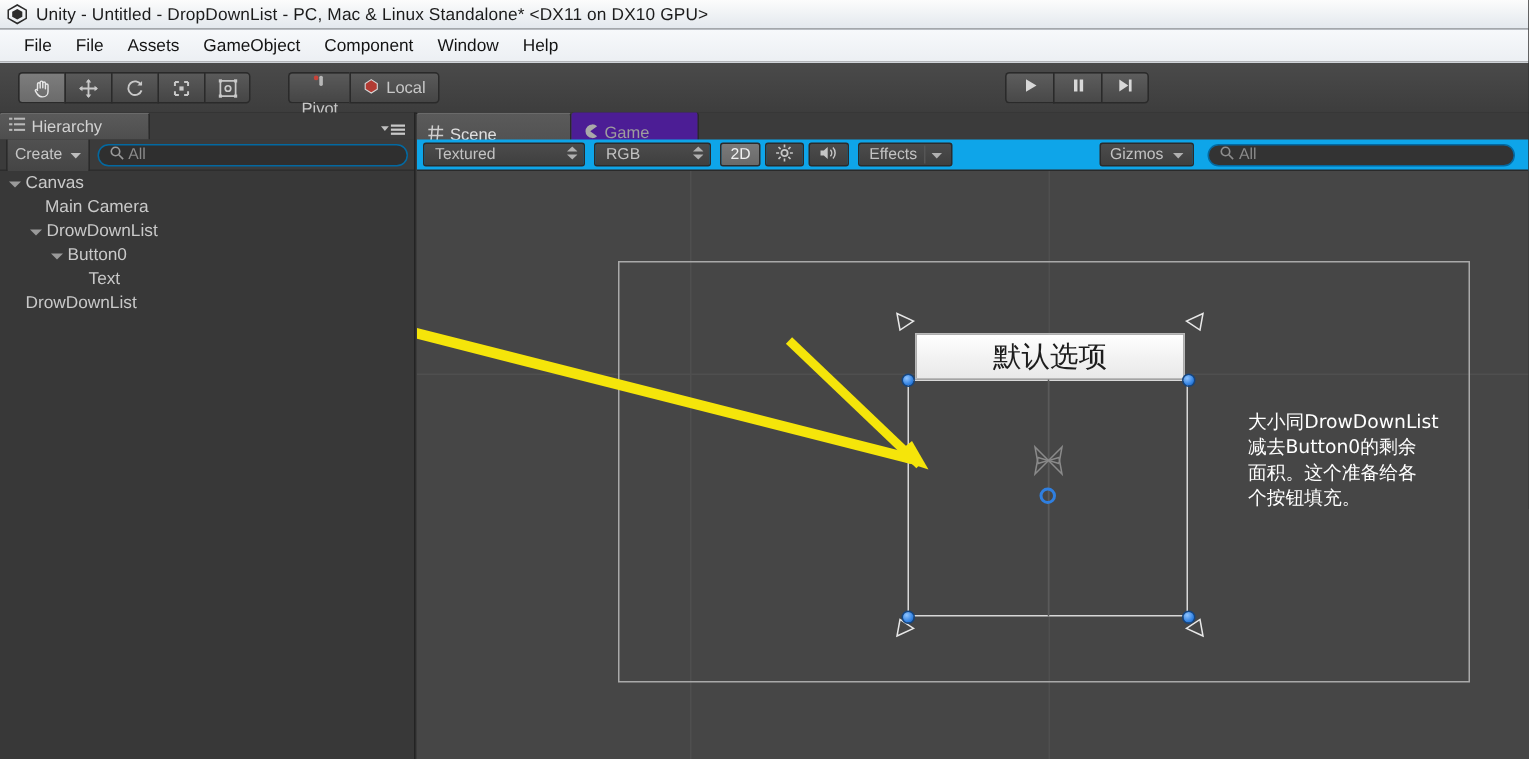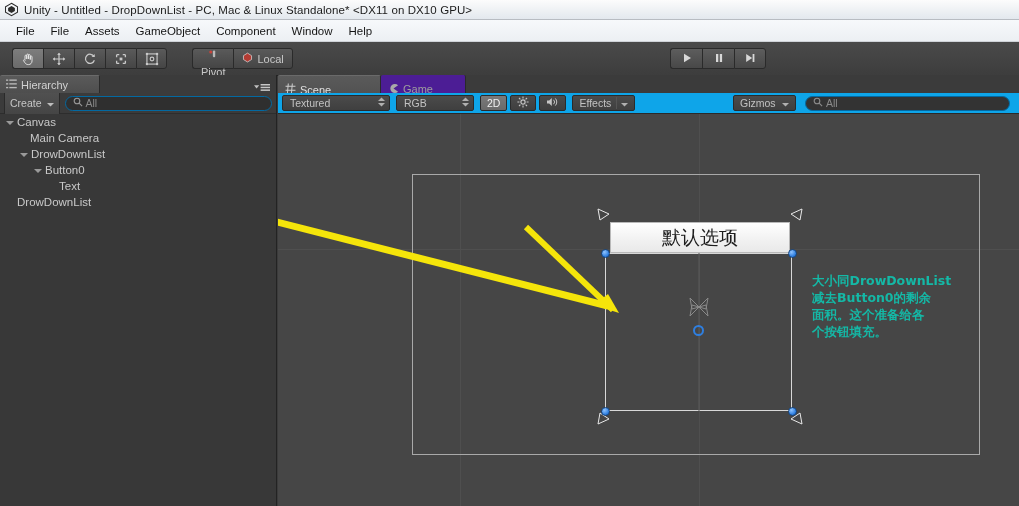--- a/index.html
+++ b/index.html
@@ -107,22 +107,22 @@
     background:linear-gradient(#ffffff,#f2f2f2 55%,#e9e9e9);
     border:1px solid #b9b9b9;display:flex;align-items:center;justify-content:center;
     color:#1d1d1d;font-size:19px;font-family:"DejaVu Sans",sans-serif;}
   .selrect{position:absolute;border:1px solid #d8d8d8;box-sizing:border-box;}
   .handle{position:absolute;width:9px;height:9px;border-radius:50%;
     background:radial-gradient(circle at 35% 30%,#8fc4ff,#2f7fe0 65%,#1f5fb5);
     border:1px solid #15457f;box-sizing:border-box;}
   .pivotcircle{position:absolute;width:11px;height:11px;border-radius:50%;
     border:2px solid #2f7fe0;box-sizing:border-box;background:transparent;}
 
-  .annot{position:absolute;color:#14b8a6;font-size:12.5px;line-height:17px;
-    font-family:"DejaVu Sans",sans-serif;font-weight:bold;white-space:pre;}
+  .annot{position:absolute;color:#ffffff;font-size:12.5px;line-height:17px;
+    font-family:"DejaVu Sans",sans-serif;font-weight:normal;white-space:pre;margin-left:20px;}
 
   svg.overlay{position:absolute;left:0;top:0;pointer-events:none;}
 </style>
 </head>
 <body>
 
 <div id="app">
 
   <div class="titlebar">
     <span class="unity-logo">

